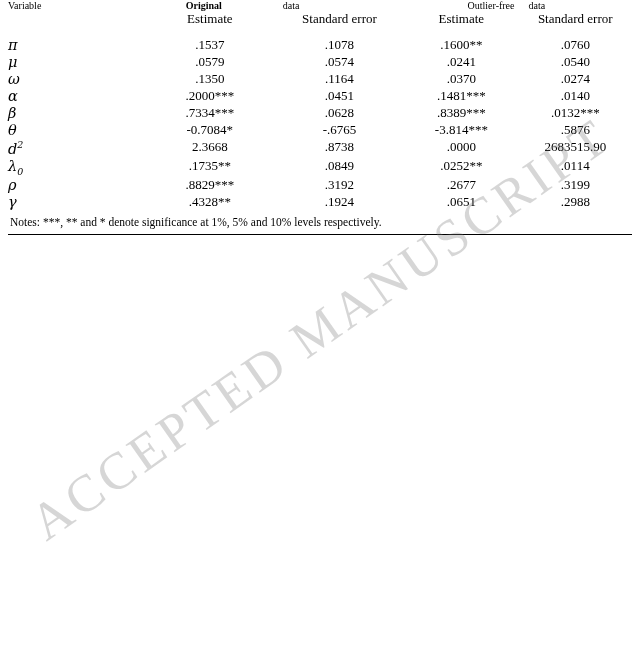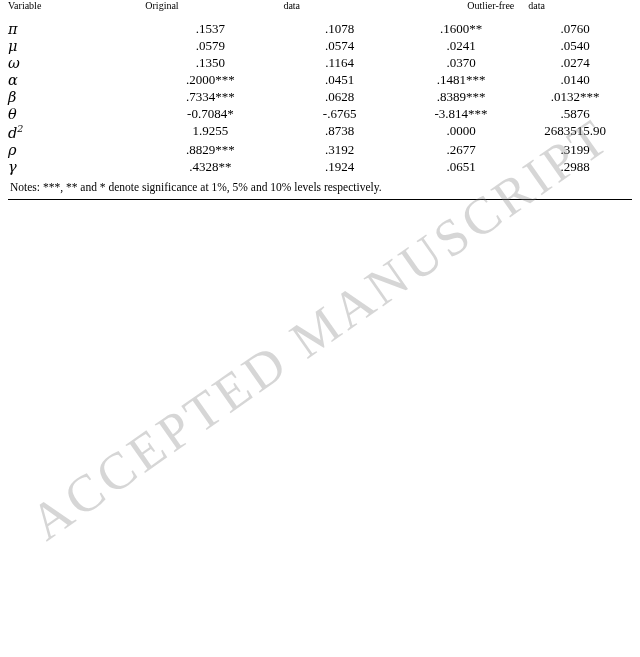--- a/index.html
+++ b/index.html
@@ -85,26 +85,33 @@
 <body>
 
 <div id="page">
 
   <div class="watermark">ACCEPTED MANUSCRIPT</div>
 
   <table class="tbl">
     <tbody>
       <tr class="hdr-row rule-top rule-thin">
         <td class="c-var">Variable</td>
-        <td class="c-est1" style="text-align:left; padding-right:12px;">Original</td>
+        <td class="c-est1" style="text-align:center; padding-right:12px;font-weight:bold;">Original</td>
         <td class="c-se1" style="text-align:left; padding-left:8px;">data</td>
         <td class="c-est2" style="text-align:right; padding-right:4px;margin-top:36px;">Outlier-free</td>
         <td class="c-se2" style="text-align:left; padding-left:10px;">data</td>
       </tr>
 
+      <tr class="sub-row rule-thin">
+        <td class="c-var"></td>
+        <td class="c-est1">Estimate</td>
+        <td class="c-se1">Standard  error</td>
+        <td class="c-est2">Estimate</td>
+        <td class="c-se2">Standard  error</td>
+      </tr>
 
       <tr class="data-row first">
         <td class="c-var"><span class="sym">π</span></td>
         <td class="c-est1">.1537</td>
         <td class="c-se1">.1078</td>
         <td class="c-est2">.1600**</td>
         <td class="c-se2">.0760</td>
       </tr>
 
       <tr class="data-row">
@@ -142,26 +149,33 @@
       <tr class="data-row">
         <td class="c-var"><span class="sym">θ</span></td>
         <td class="c-est1">-0.7084*</td>
         <td class="c-se1">-.6765</td>
         <td class="c-est2">-3.814***</td>
         <td class="c-se2">.5876</td>
       </tr>
 
       <tr class="data-row">
         <td class="c-var"><span class="sym"><span>d</span><sup>2</sup></span></td>
-        <td class="c-est1">1.9255</td>
+        <td class="c-est1">2.3668</td>
         <td class="c-se1">.8738</td>
         <td class="c-est2">.0000</td>
         <td class="c-se2">2683515.90</td>
       </tr>
 
+      <tr class="data-row">
+        <td class="c-var"><span class="sym"><span>λ</span><sub>0</sub></span></td>
+        <td class="c-est1">.1735**</td>
+        <td class="c-se1">.0849</td>
+        <td class="c-est2">.0252**</td>
+        <td class="c-se2">.0114</td>
+      </tr>
 
       <tr class="data-row">
         <td class="c-var"><span class="sym">ρ</span></td>
         <td class="c-est1">.8829***</td>
         <td class="c-se1">.3192</td>
         <td class="c-est2">.2677</td>
         <td class="c-se2">.3199</td>
       </tr>
 
       <tr class="data-row">

